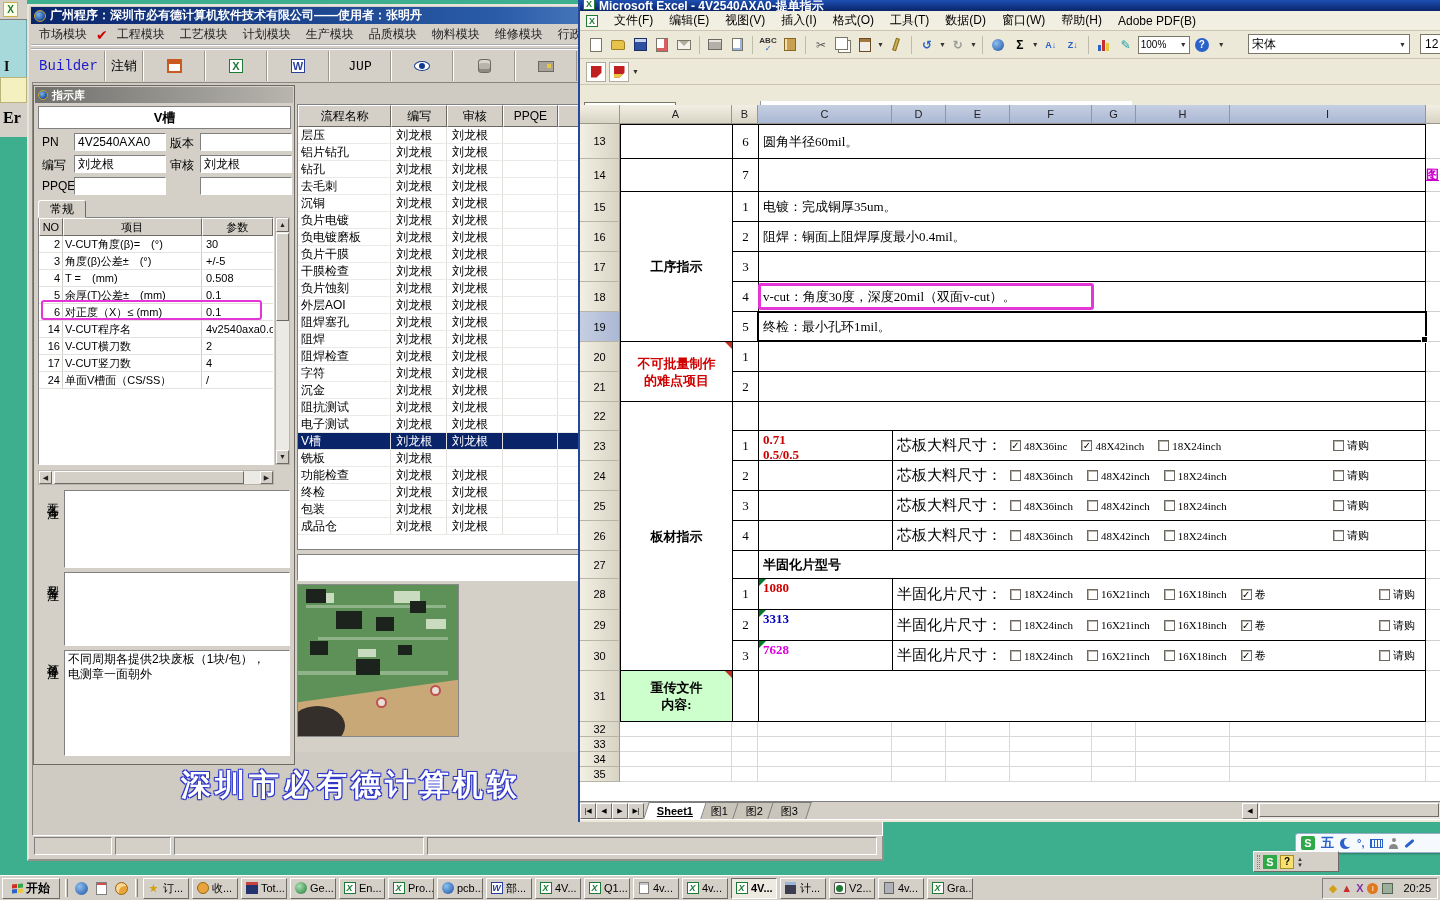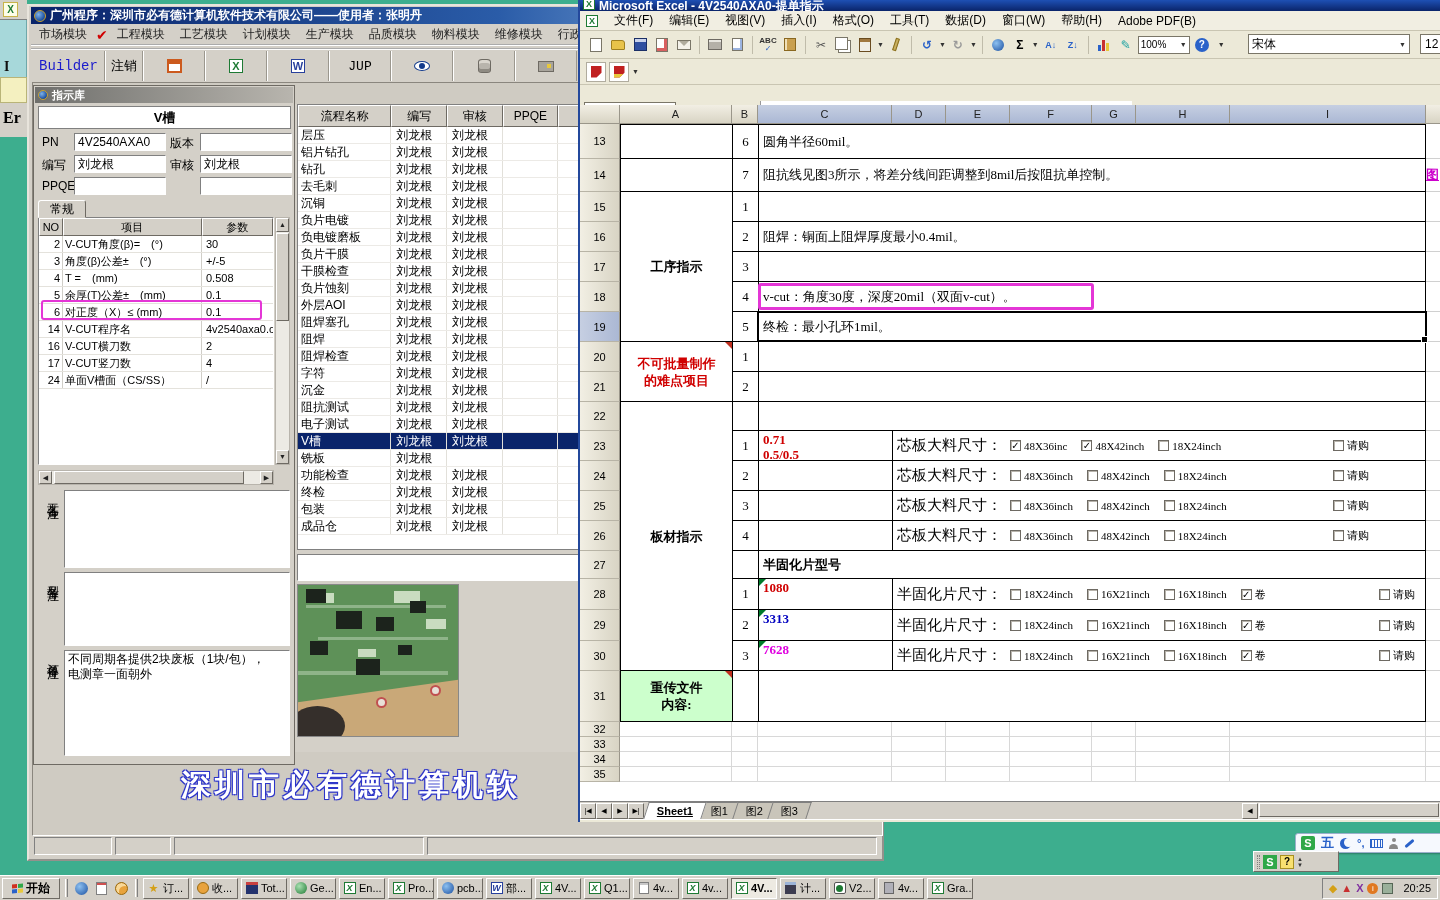--- a/index.html
+++ b/index.html
@@ -733,33 +733,33 @@
                 <span>圆角半径60mil。</span>
               </div>
             </div>
             <div class="sliver"></div>
           </div>
           <div class="xrow" style="top: 35px; height: 33px;">
             <div class="xgut">14</div>
             <div class="xtr">
               <div class="ca"></div>
               <div class="cb2">7</div>
-              <div class="cc">
-                <span>阻抗线见图3所示，将差分线间距调整到8mil后按阻抗单控制。</span>
-              </div>
             </div>
             <div class="sliver">
               <span style="text-decoration: underline;">图</span>
             </div>
           </div>
           <div class="xrow" style="top: 68px; height: 30px;">
             <div class="xgut">15</div>
             <div class="xtr">
               <div class="ca"></div>
               <div class="cb2">1</div>
+              <div class="cc">
+                <span>电镀：完成铜厚35um。</span>
+              </div>
             </div>
             <div class="sliver"></div>
           </div>
           <div class="xrow" style="top: 98px; height: 30px;">
             <div class="xgut">16</div>
             <div class="xtr">
               <div class="ca"></div>
               <div class="cb2">2</div>
               <div class="cc">
                 <span>阻焊：铜面上阻焊厚度最小0.4mil。</span>

